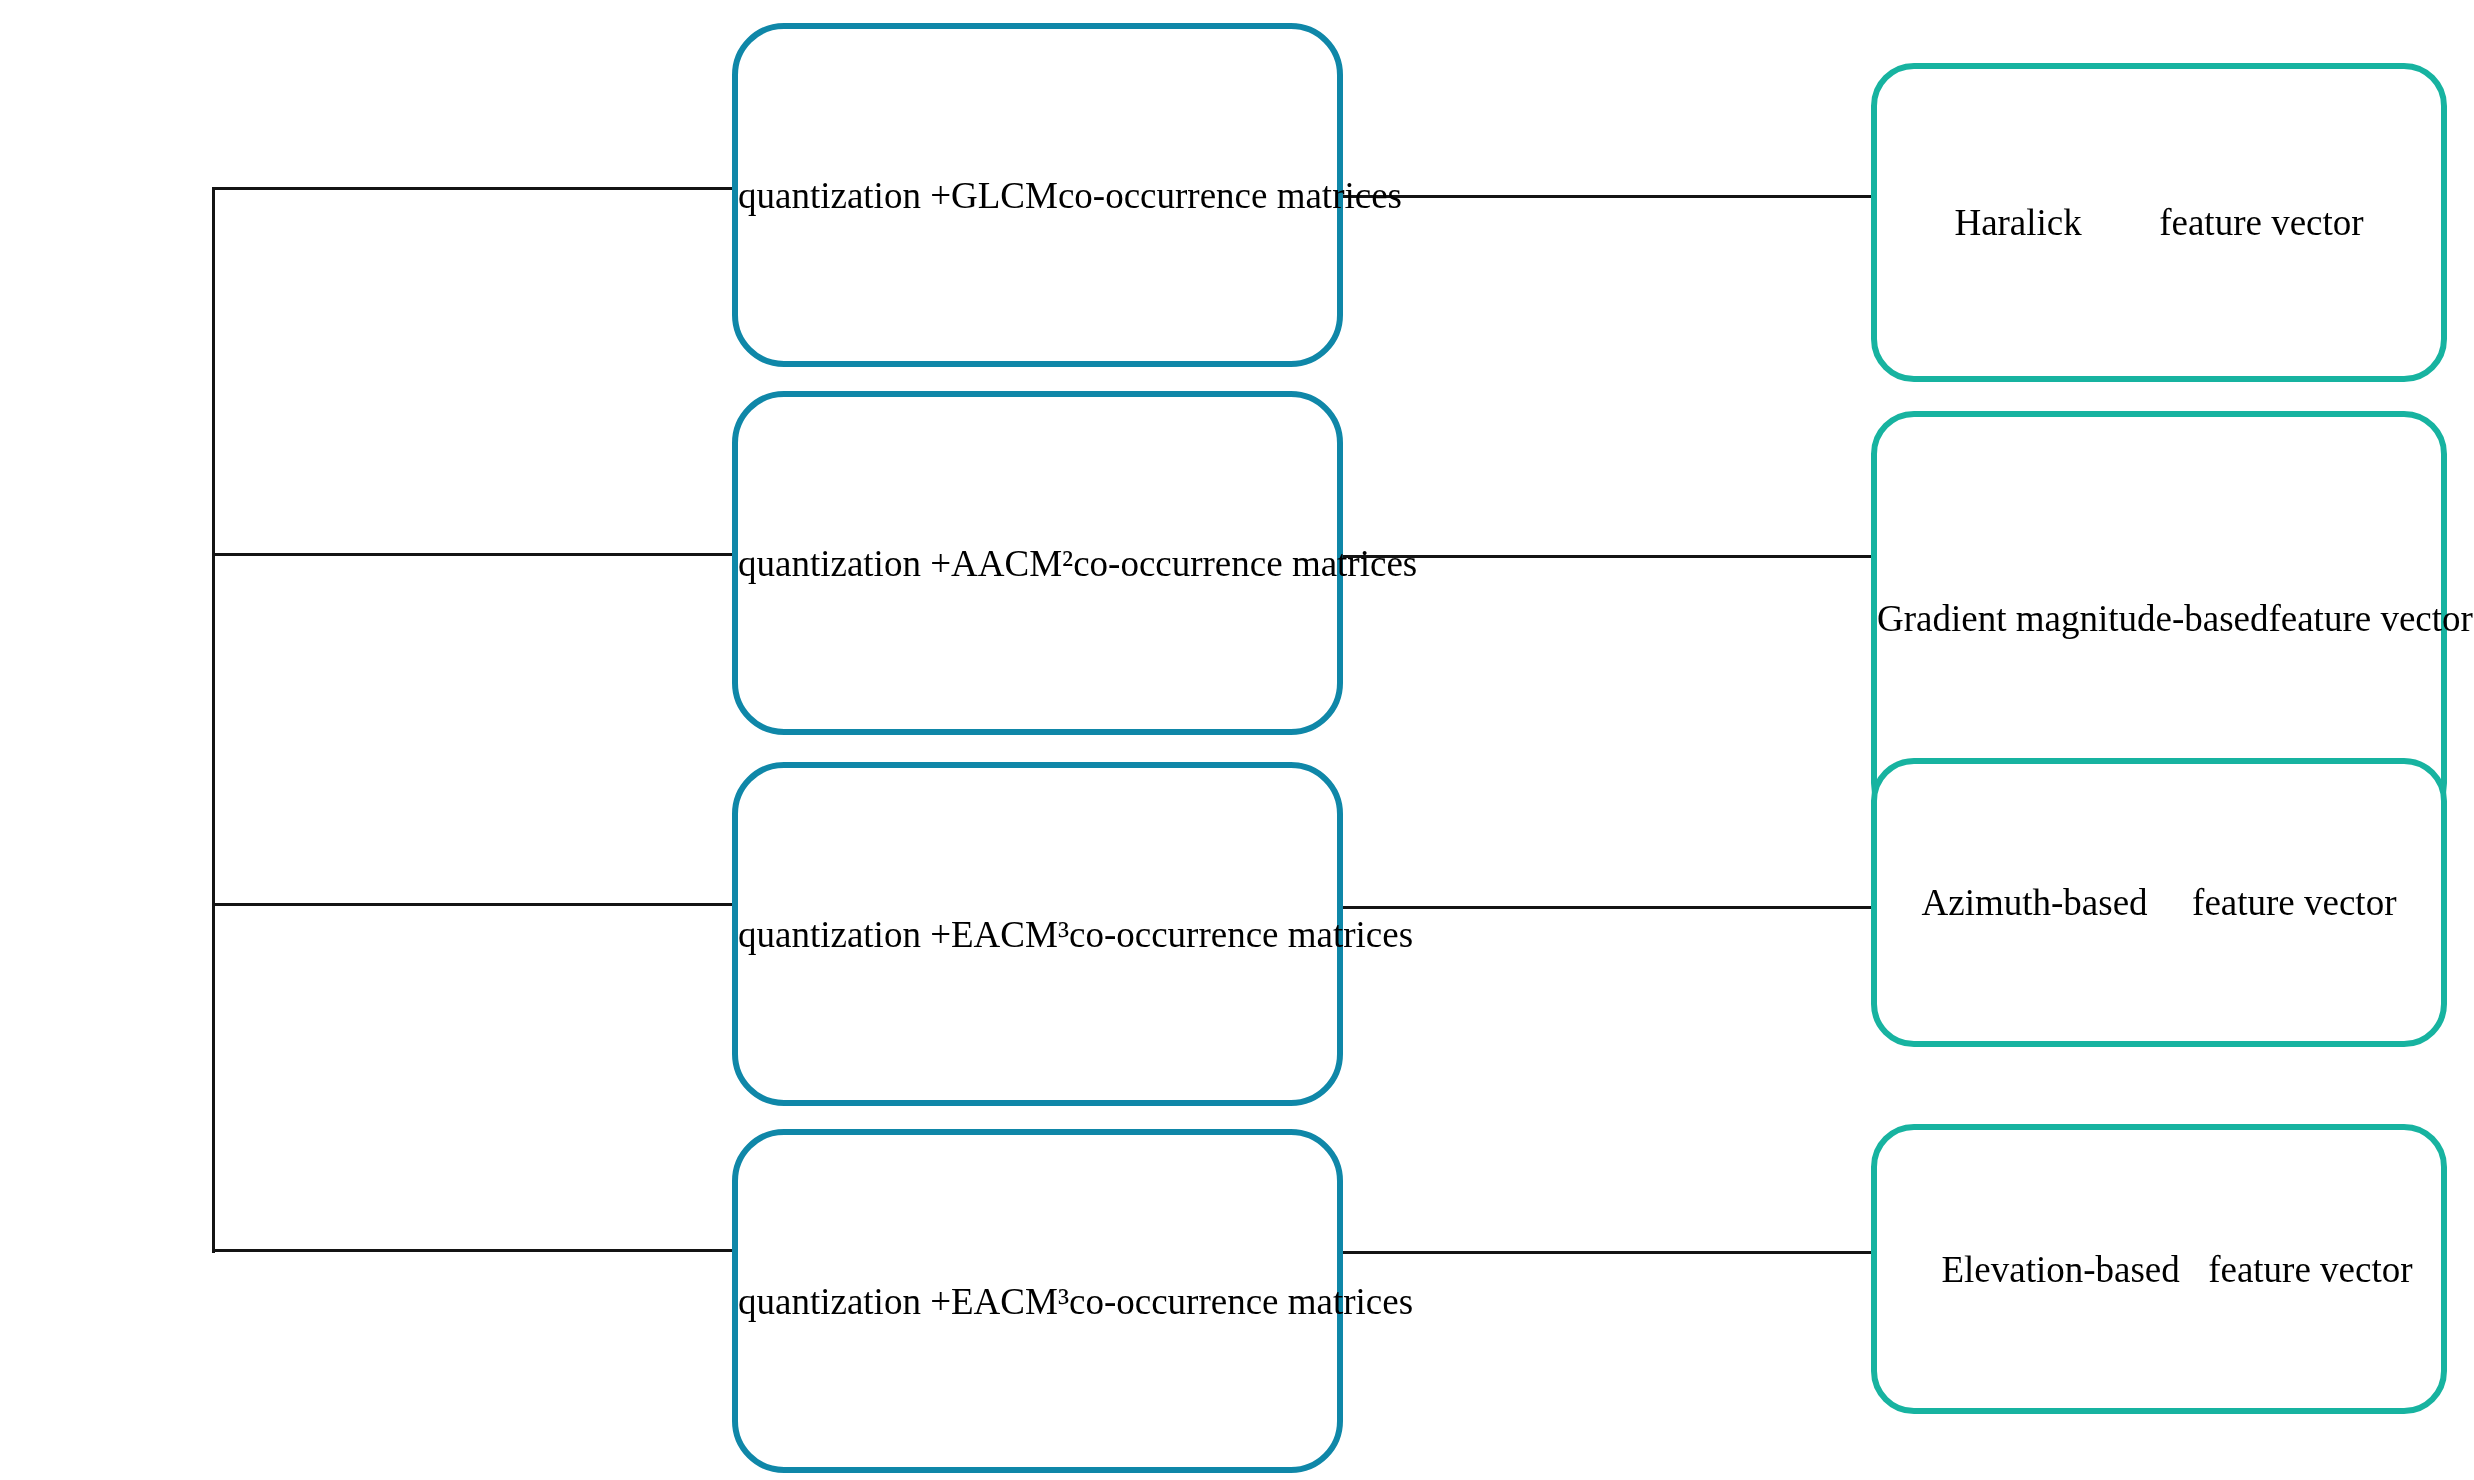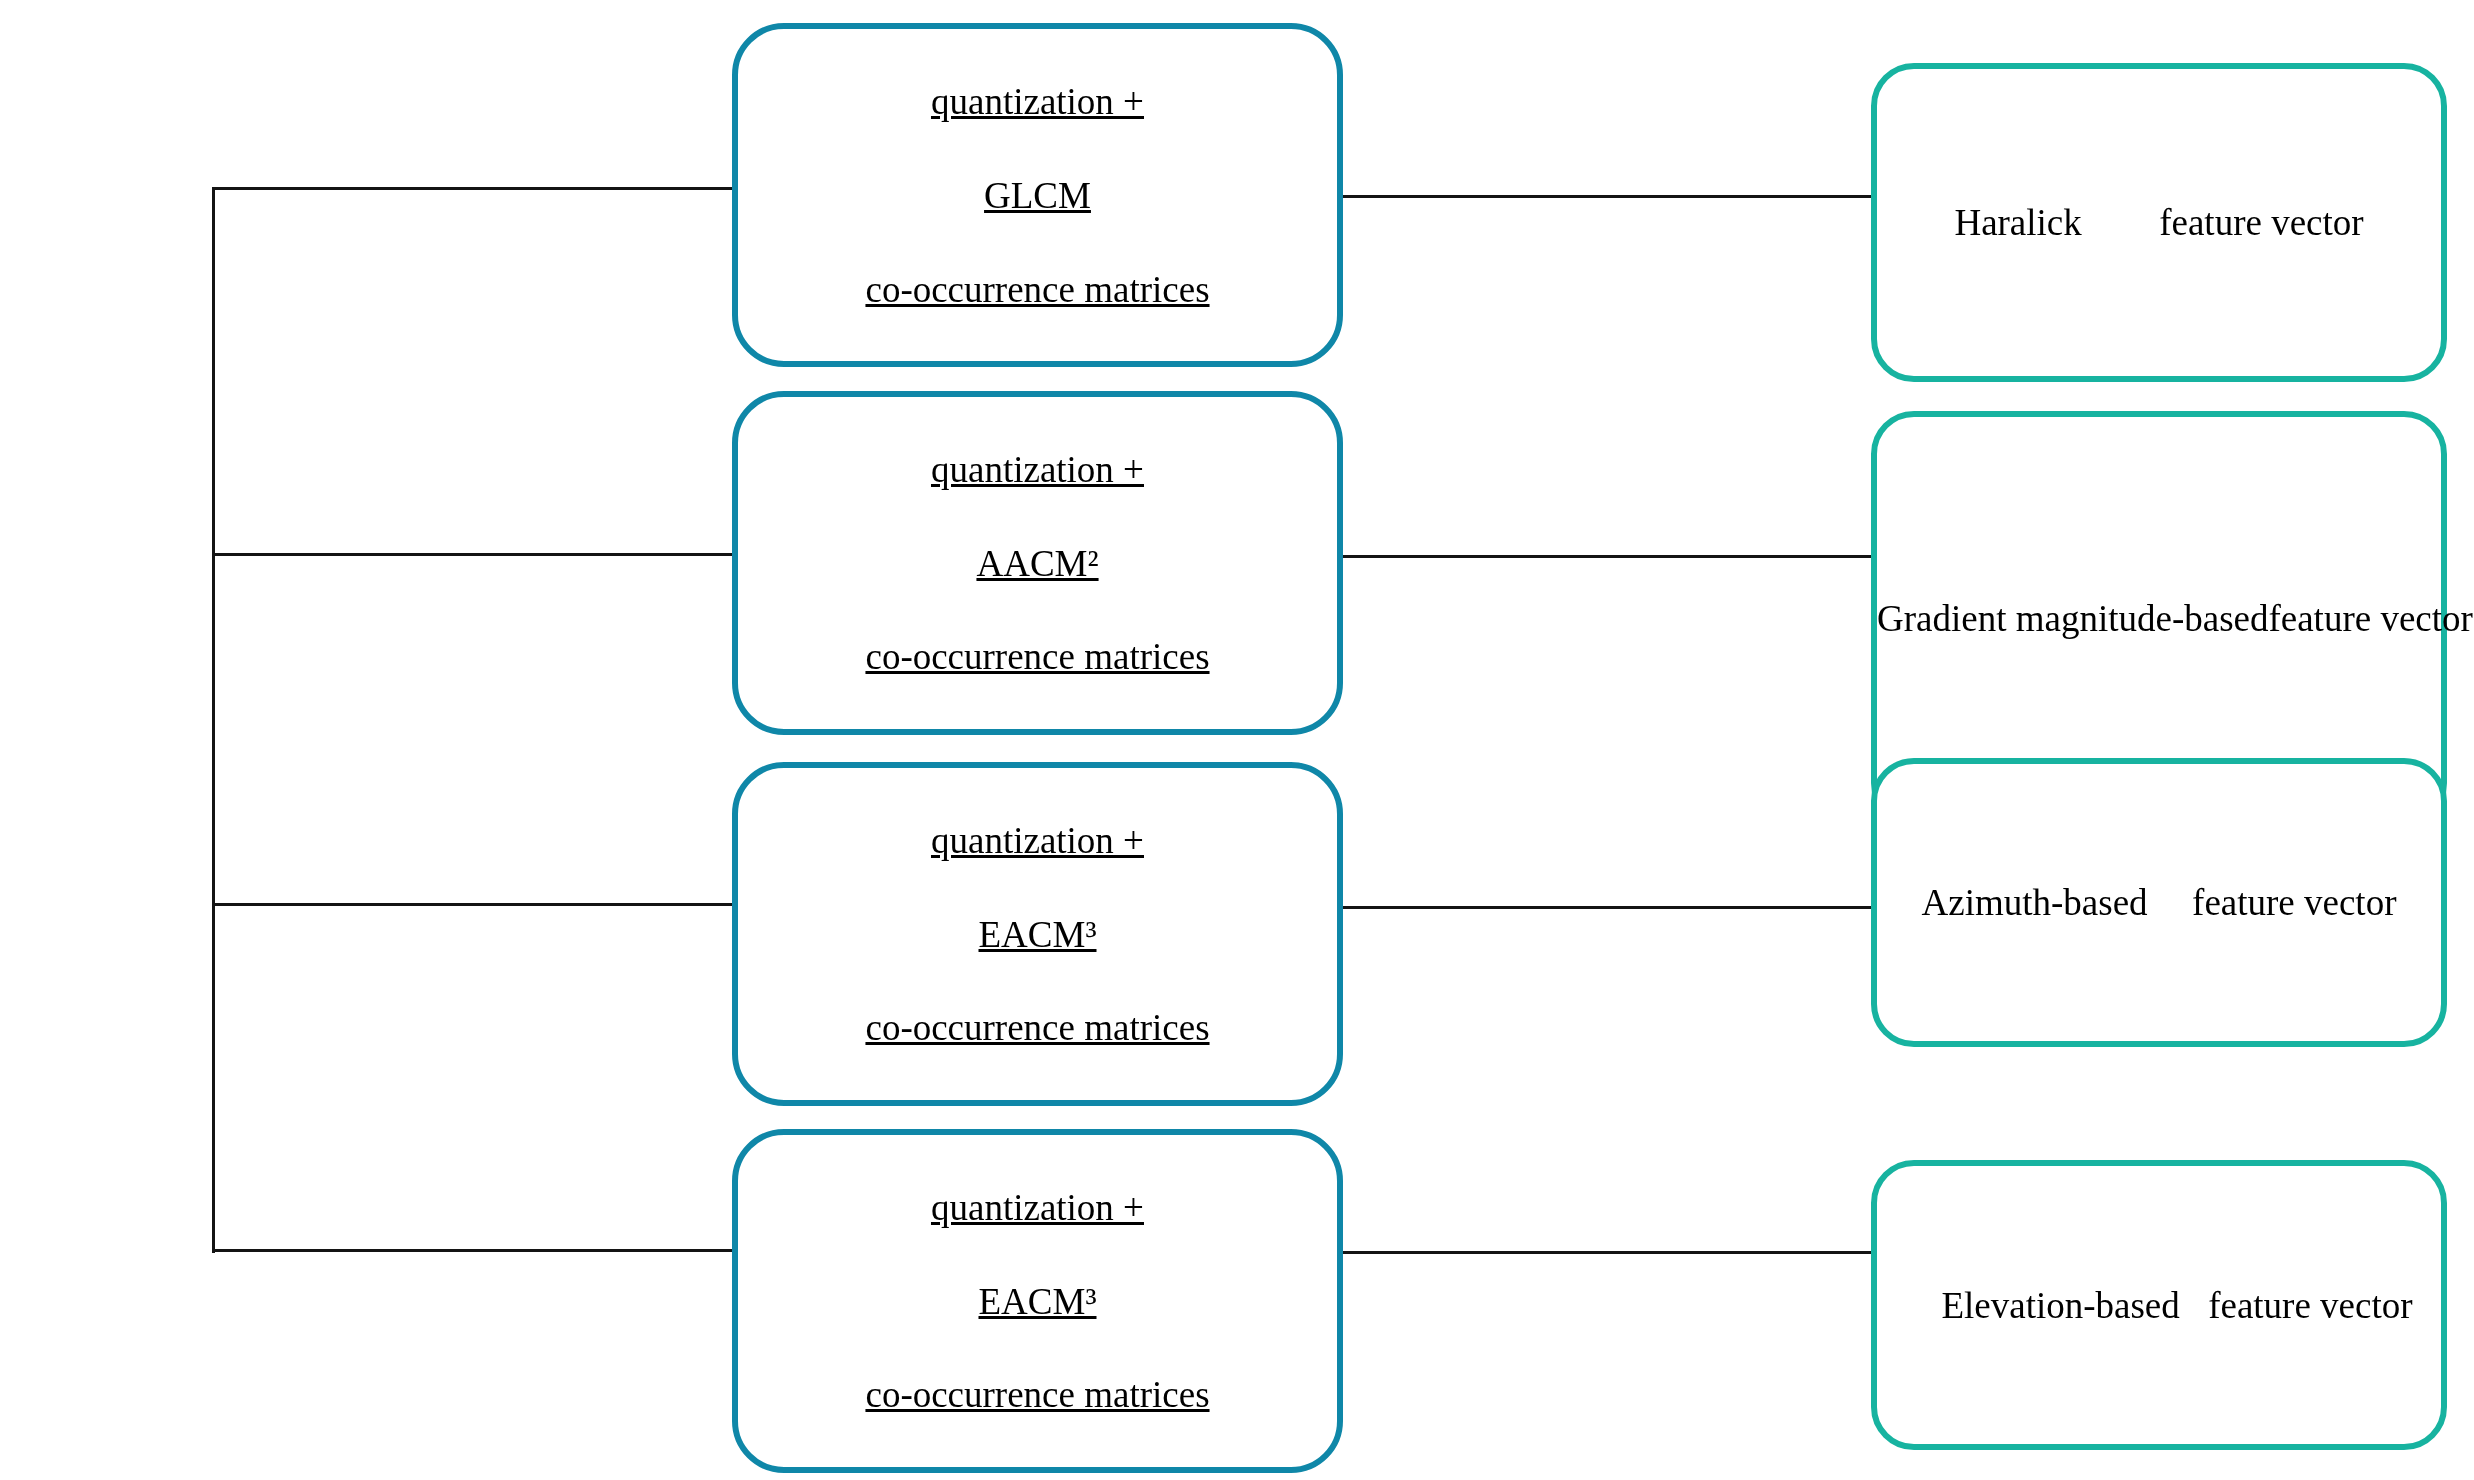--- a/index.html
+++ b/index.html
@@ -21,26 +21,25 @@
     position: absolute;
     left: 732px;
     width: 611px;
     height: 344px;
     box-sizing: border-box;
     border: 6.7px solid var(--middle_border, #0f87a8);
     border-radius: 52px;
     background: #ffffff;
     z-index: 2;
     display: flex;
-    flex-direction: column;
+    flex-direction: row;
     justify-content: space-evenly;
     align-items: center;
     text-align: center;
     font-size: 37px;
-    text-decoration: underline;
   }
   
   .rbox {
     position: absolute;
     left: 1871px;
     width: 576px;
     box-sizing: border-box;
     border: 6.7px solid var(--output_border, #17b3a0);
     border-radius: 43px;
     background: #ffffff;
@@ -135,19 +134,19 @@
   </div>
   <div class="rbox" style="top:411px; height:415px;">
     <span class="boxline">Gradient magnitude-</span>
     <span class="boxline">based</span>
     <span class="boxline">feature vector</span>
   </div>
   <div class="rbox" style="top:758px; height:289px;">
     <span class="boxline">Azimuth-based</span>
     <span class="boxline">feature vector</span>
   </div>
-  <div class="rbox" style="top:1160px; height:290px;padding-left:36px;">
+  <div class="rbox" style="top:1124px; height:290px;padding-left:36px;">
     <span class="boxline">Elevation-based</span>
     <span class="boxline">feature vector</span>
   </div>
 
 </div>
 
 
 </body></html>

